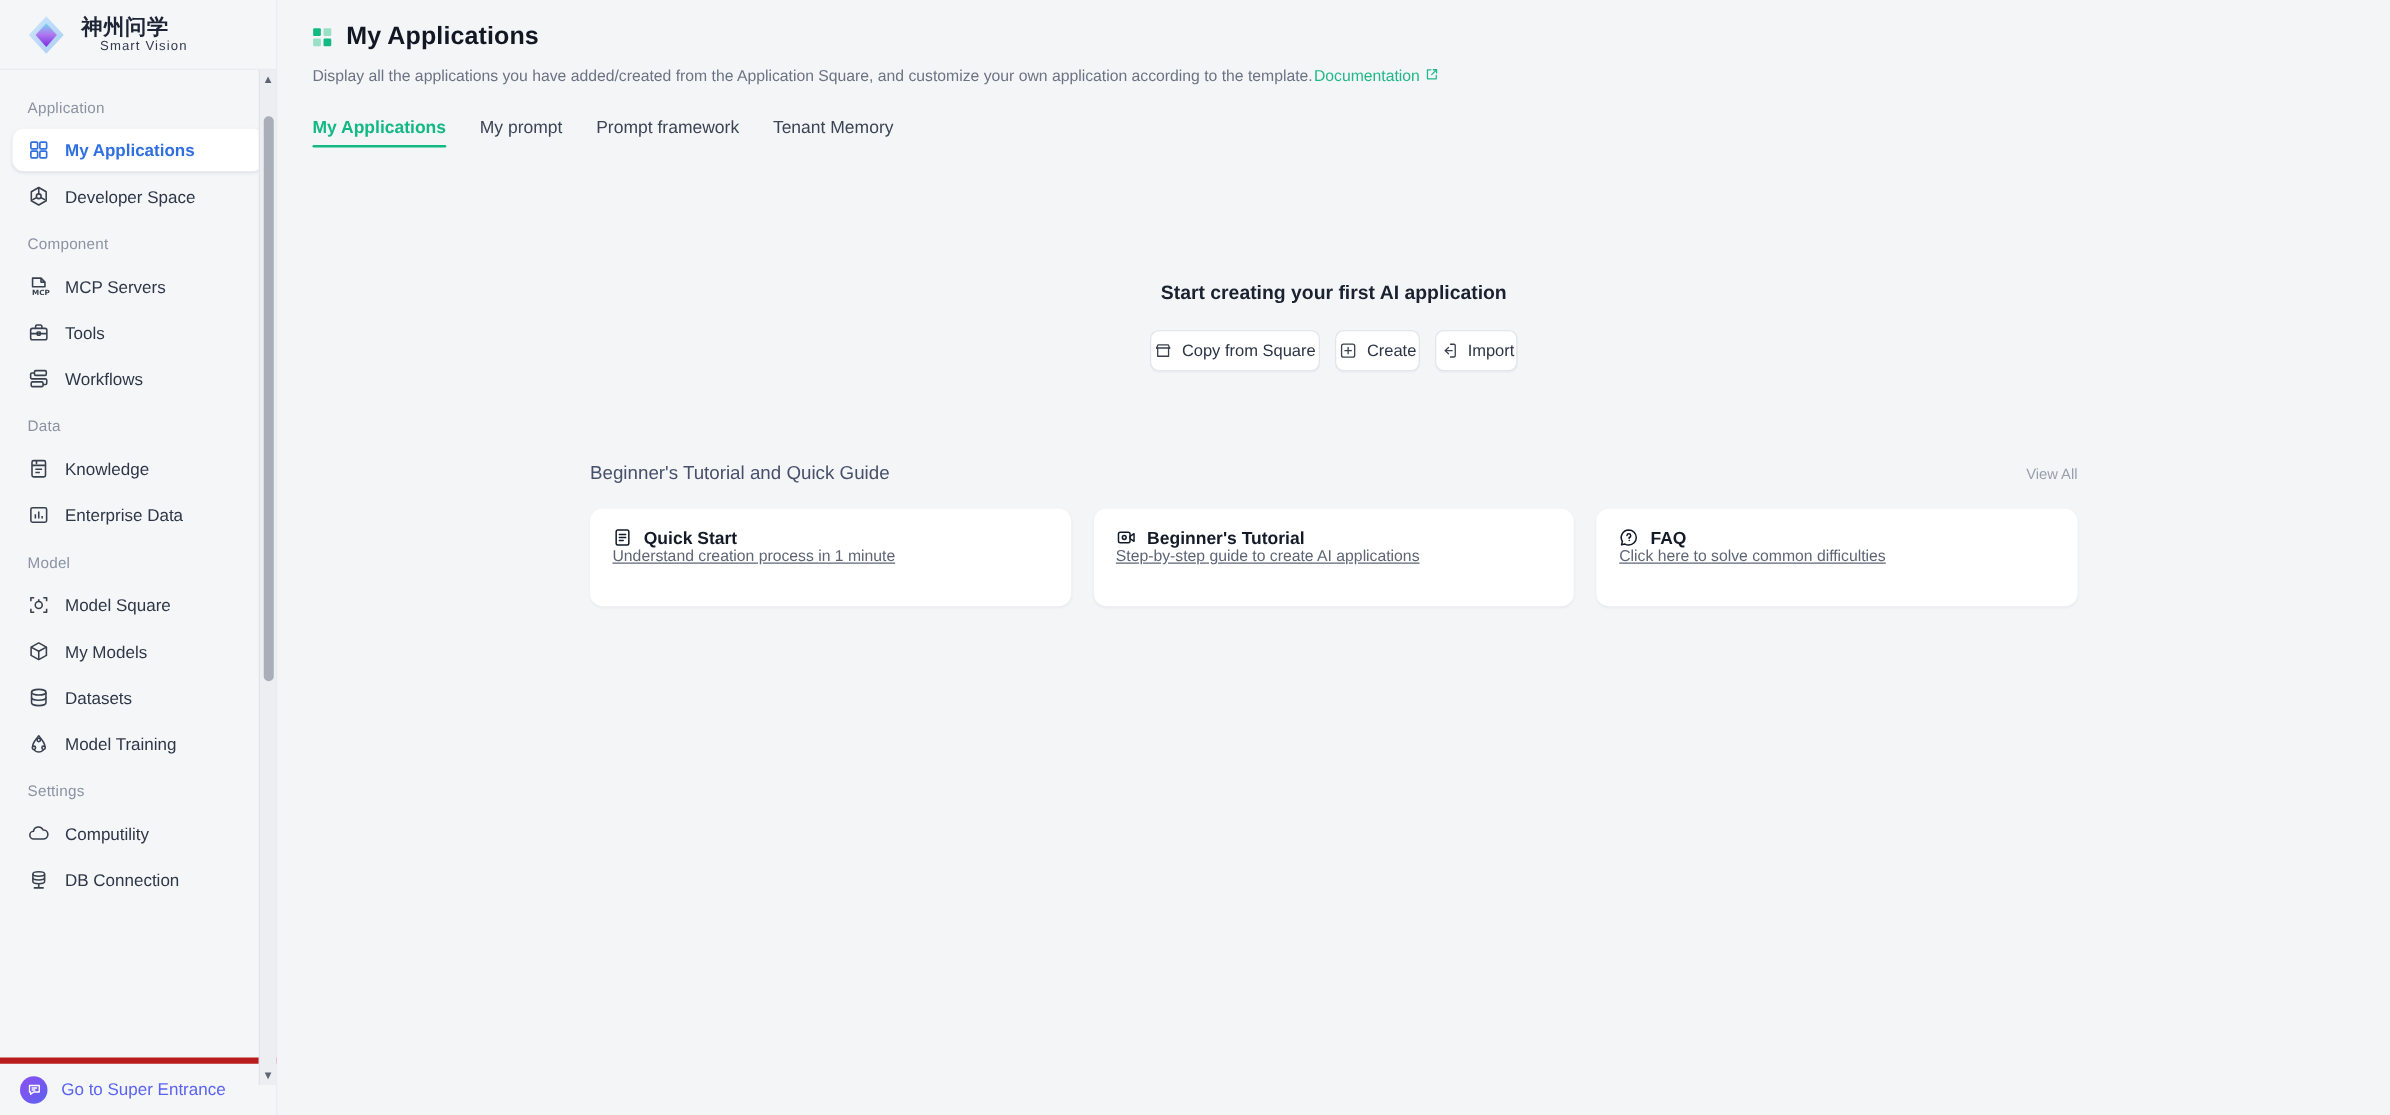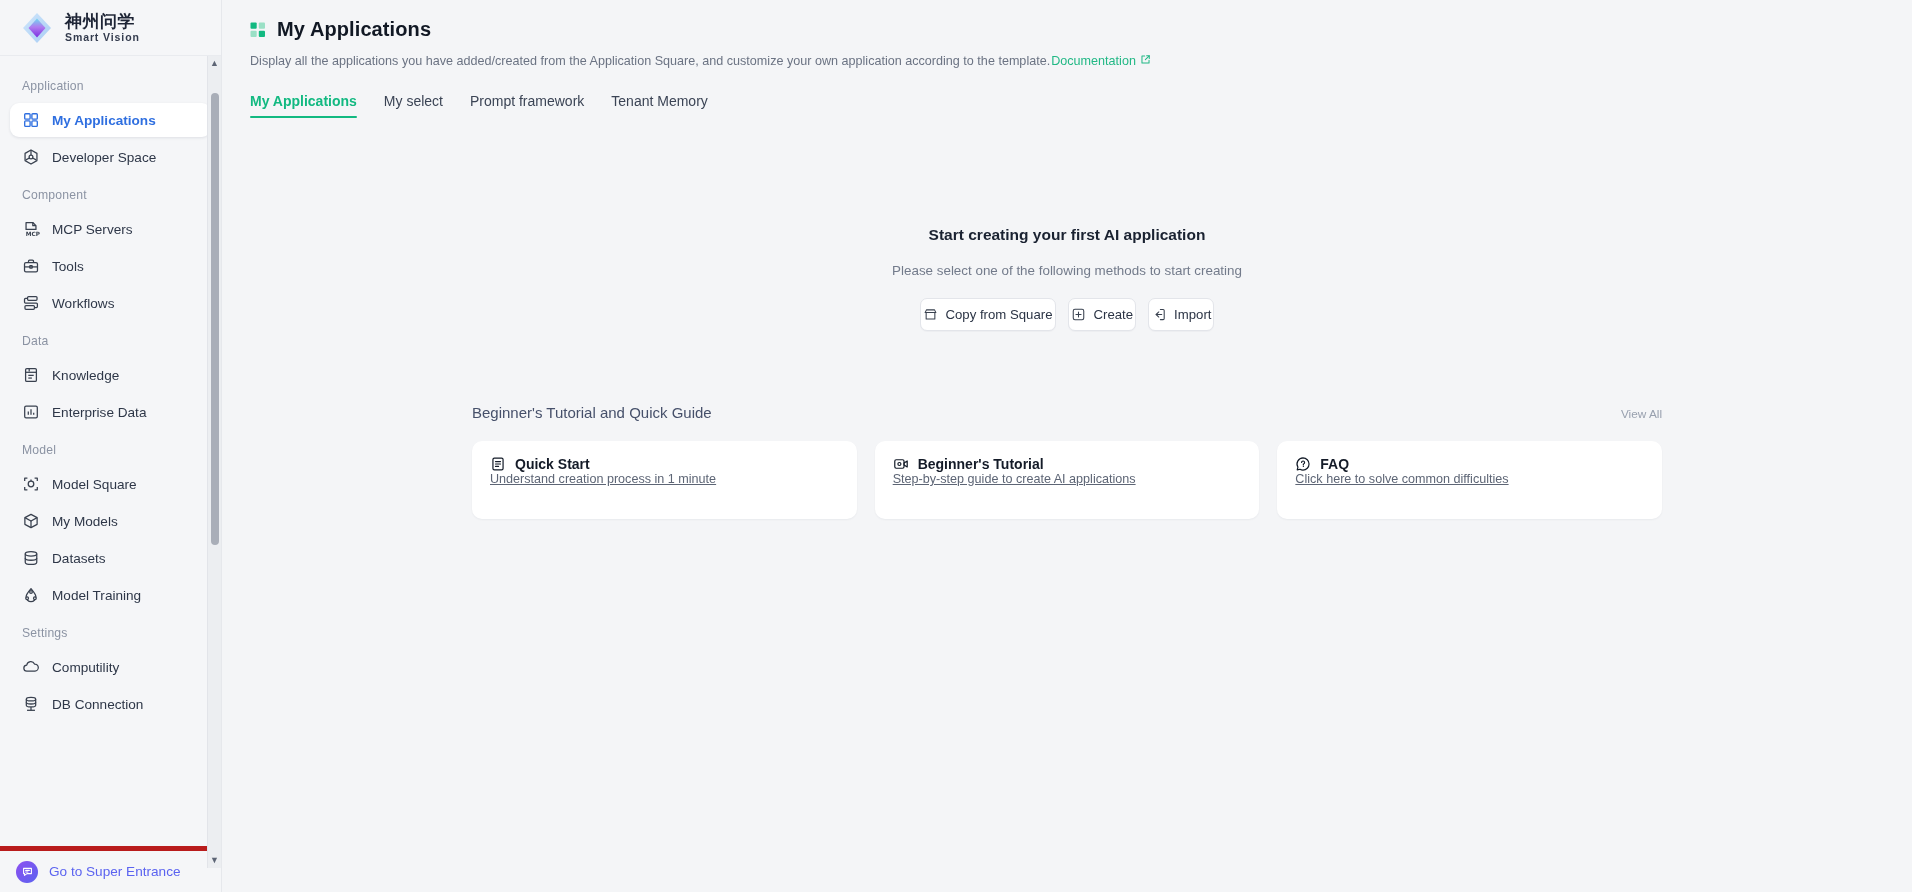--- a/index.html
+++ b/index.html
@@ -24,21 +24,21 @@
   .brand {
     height: 56px; flex: 0 0 56px;
     display: flex; align-items: center;
     padding-left: 18px; gap: 9px;
     border-bottom: 1px solid #e9ebef;
     background: #f5f6f8;
   }
   .brand-logo { width: 38px; height: 38px; position: relative; flex: 0 0 38px; }
   .brand-text { display: flex; flex-direction: column; justify-content: center; line-height: 1; }
   .brand-cn { font-size: 17px; font-weight: 700; color: #1d2435; letter-spacing: .5px; }
-  .brand-en { font-size: 10.5px; font-weight: 700; color: #333b4d; letter-spacing: .9px; margin-top: 2px; }
+  .brand-en { font-size: 10.5px; font-weight: 400; color: #333b4d; letter-spacing: .9px; margin-top: 2px; margin-left: 15px; }
 
   .nav-scroll {
     flex: 1 1 auto;
     overflow: hidden;
     padding: 12px 0 4px 0;
     position: relative;
   }
   .nav-group-label {
     font-size: 12.2px; color: #8b93a3;
     padding: 11px 0 7px 22px; letter-spacing: .2px;
@@ -407,35 +407,34 @@
           </span>
         </span>
       </div>
     </div>
 
     <nav class="tabs">
       <div class="tab active">
         <span>My Applications</span>
       </div>
       <div class="tab">
-        <span>My select</span>
+        <span>My prompt</span>
       </div>
       <div class="tab">
         <span>Prompt framework</span>
       </div>
       <div class="tab">
         <span>Tenant Memory</span>
       </div>
     </nav>
 
     <div class="content">
 
       <section class="empty-state">
         <div class="empty-title">Start creating your first AI application</div>
-        <div class="empty-sub">Please select one of the following methods to start creating</div>
         <div class="empty-actions">
 
           <button class="btn">
             <span class="btn-ico">
               <svg viewBox="0 0 20 20" fill="none" stroke="#39414f" stroke-width="1.4" stroke-linecap="round" stroke-linejoin="round">
                 <path d="M3 7.2 L4.6 3.8 H15.4 L17 7.2"></path>
                   <path d="M4.2 7.2 V16 H15.8 V7.2"></path>
                   <path d="M3 7.2 H17"></path>
               </svg>
             </span>

